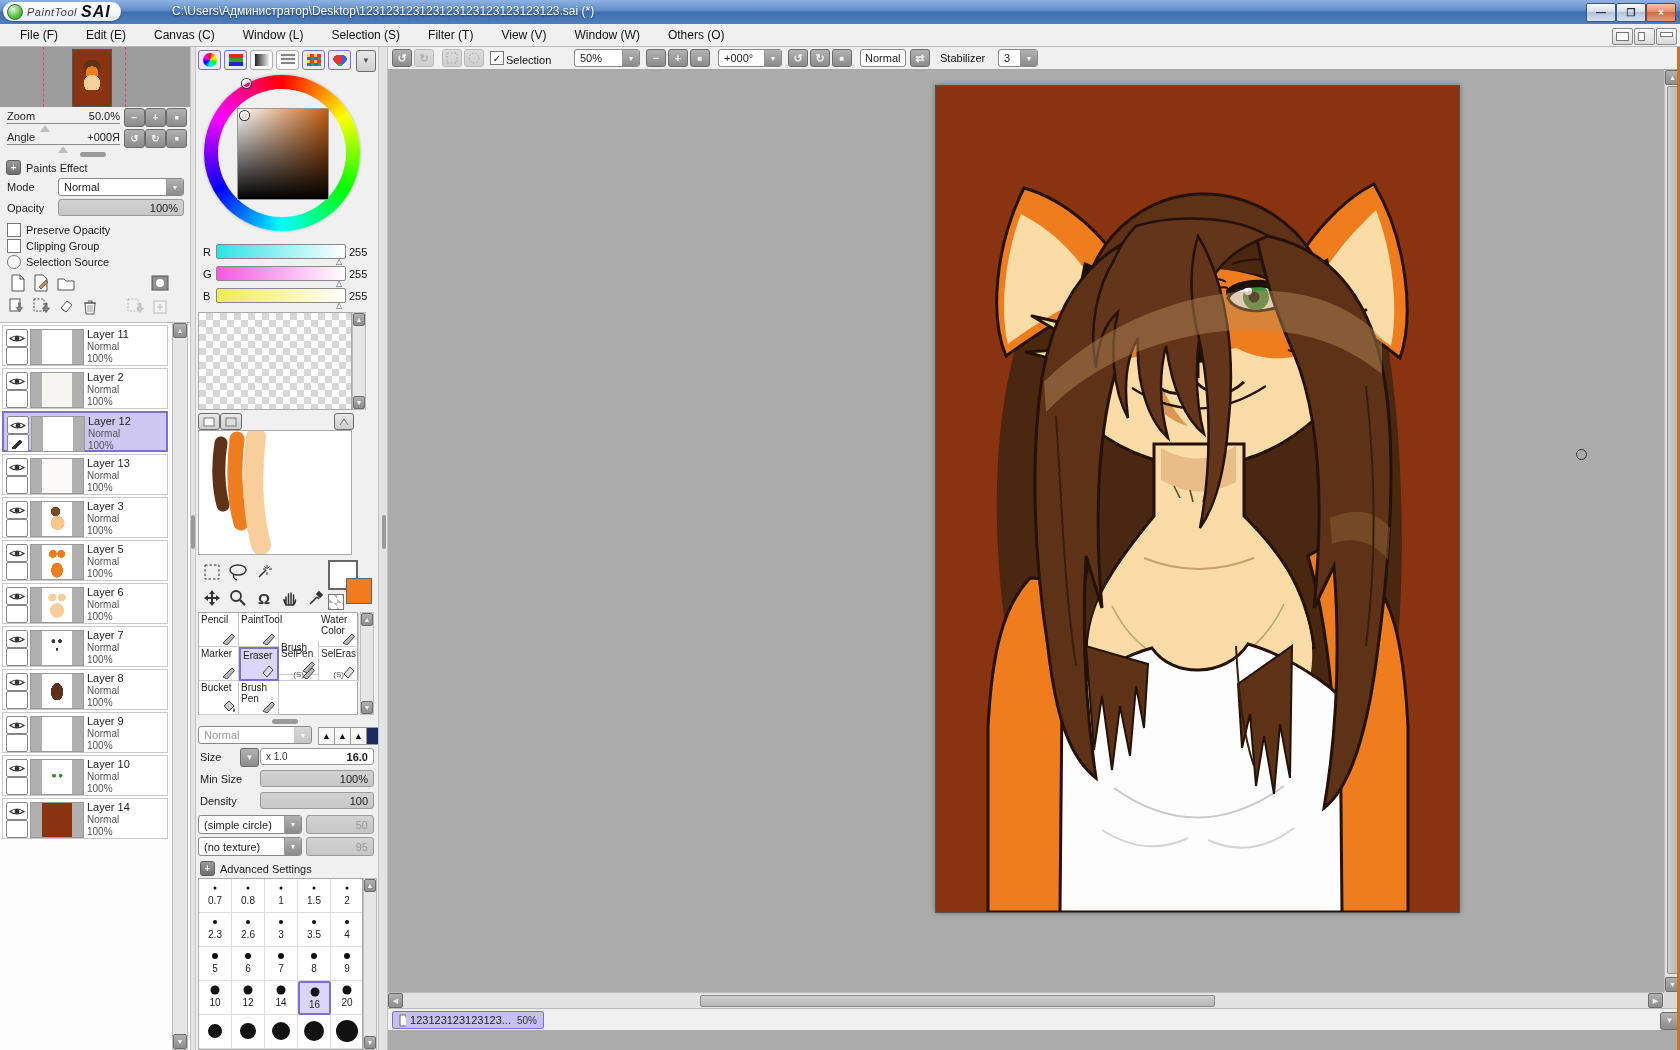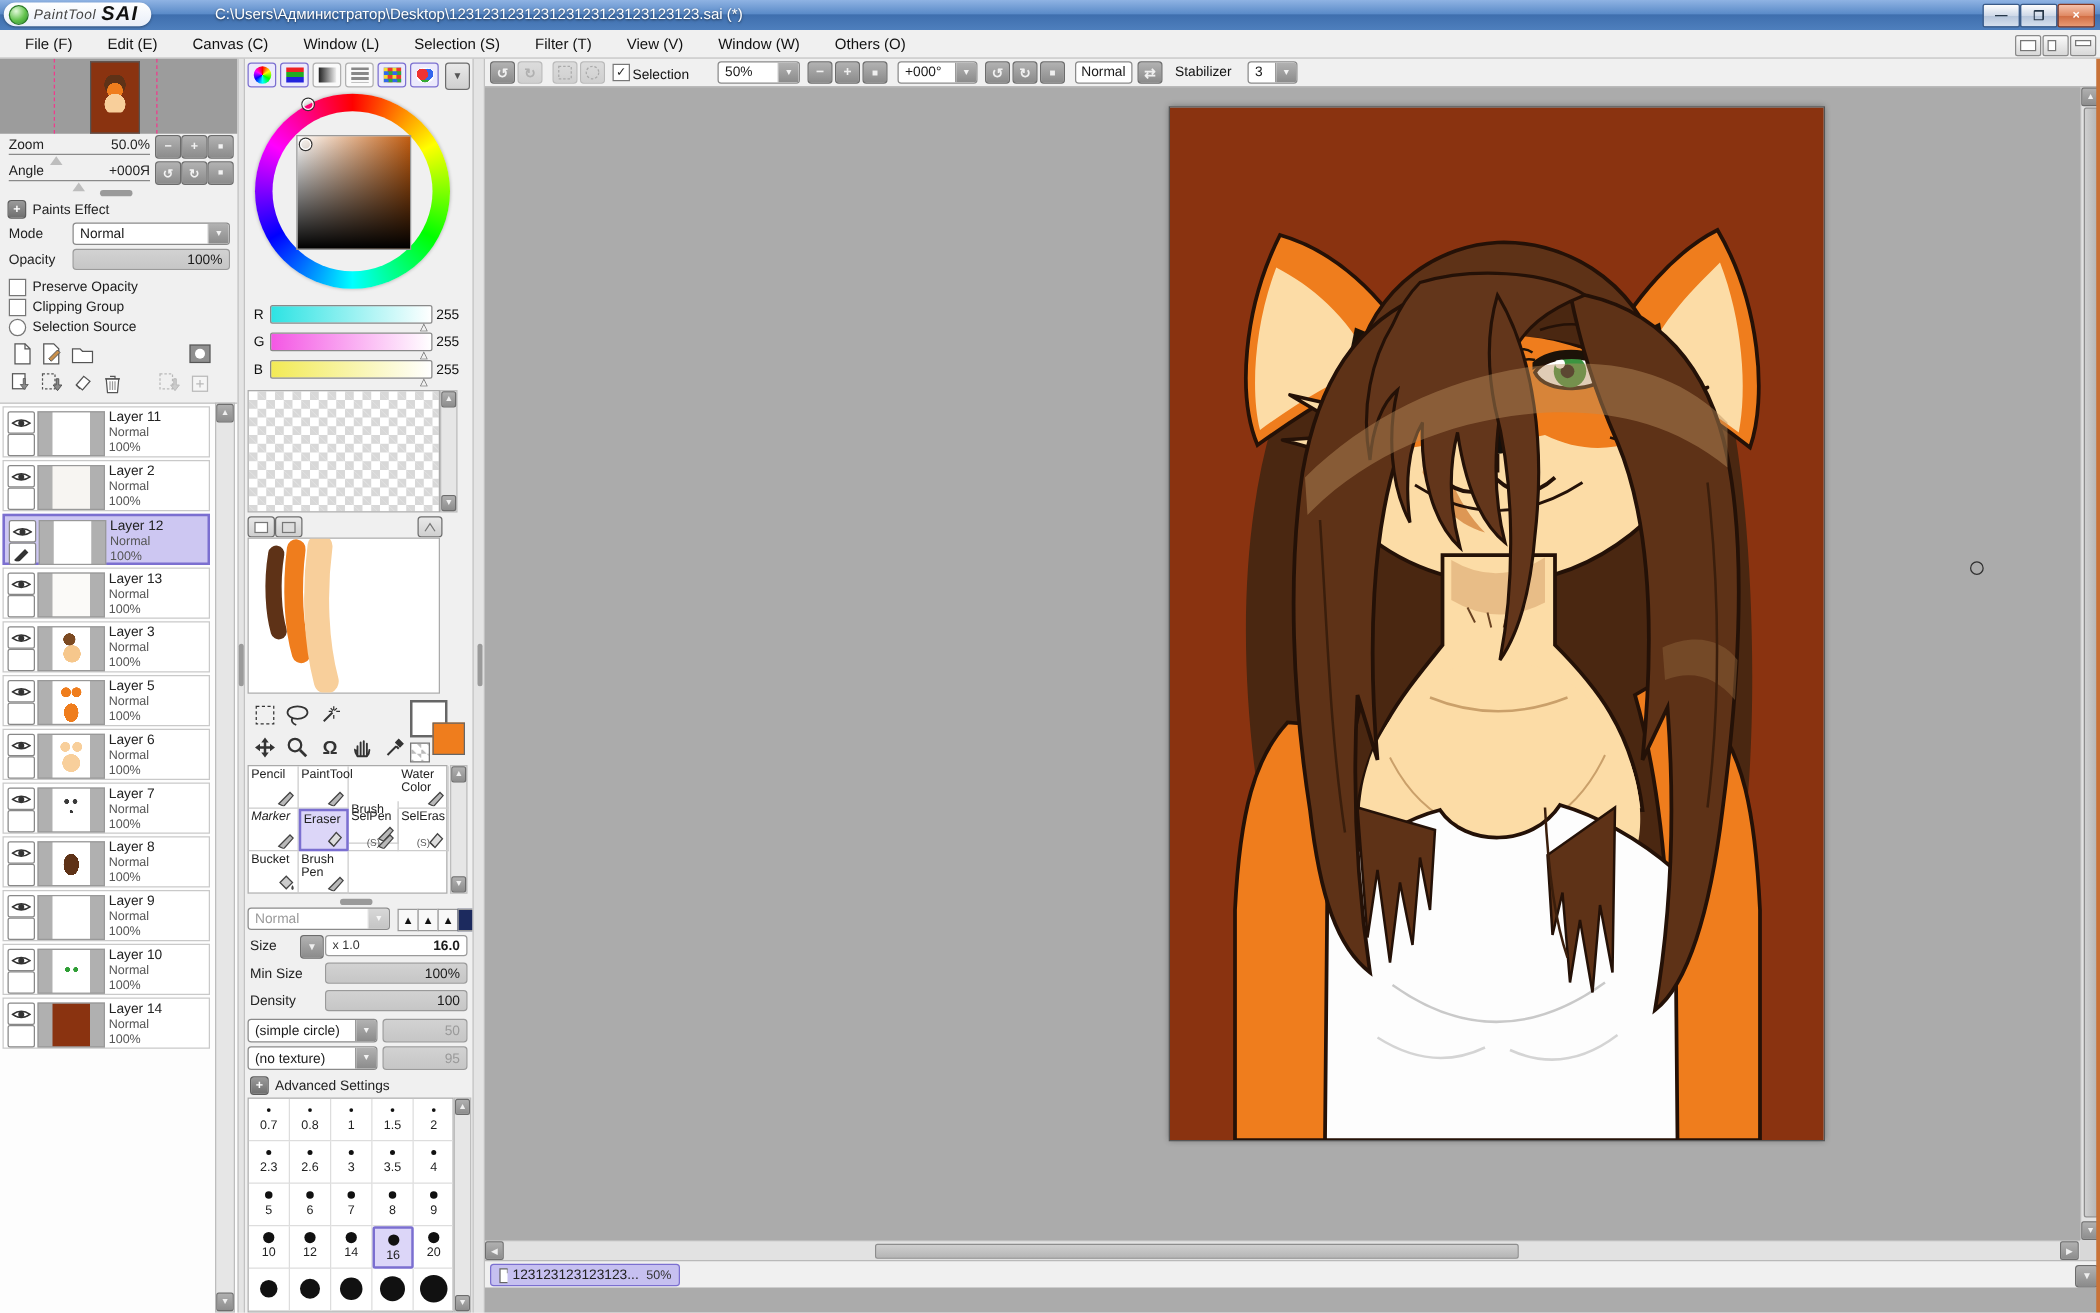--- a/index.html
+++ b/index.html
@@ -653,21 +653,21 @@
         <svg class="bicon" width="16" height="14">
           <path d="M2,12 L11,3 l2.5,2.5 L6,14 z" fill="#b9b9b9" stroke="#444"></path>
         </svg>
       </div>
       <div class="bcell" style="left: 120px; top: 0px;">
         <span class="blabel">Water Color</span>
         <svg class="bicon" width="16" height="14">
           <path d="M2,12 L11,3 l2.5,2.5 L6,14 z" fill="#b9b9b9" stroke="#444"></path>
         </svg>
       </div>
-      <div class="bcell" style="left: 0px; top: 34px; font-style: italic;">
+      <div class="bcell" style="left: 0px; top: 34px;">
         <span class="blabel">Marker</span>
         <svg class="bicon" width="16" height="14">
           <path d="M2,12 L11,3 l2.5,2.5 L6,14 z" fill="#b9b9b9" stroke="#444"></path>
         </svg>
       </div>
       <div class="bcell sel" style="left: 40px; top: 34px;">
         <span class="blabel">Eraser</span>
         <svg class="bicon" width="16" height="14">
           <path d="M3,9 L9,2 l4,4 -6,7 z" fill="#ddd" stroke="#444"></path>
           <path d="M3,9 l3,3" stroke="#444"></path>

